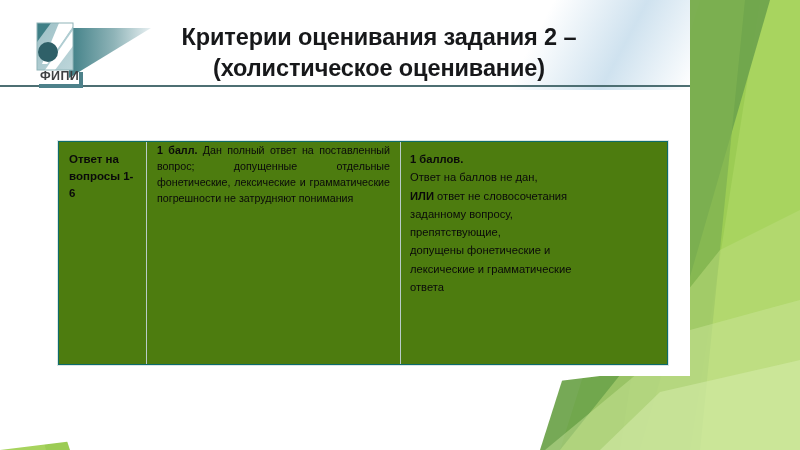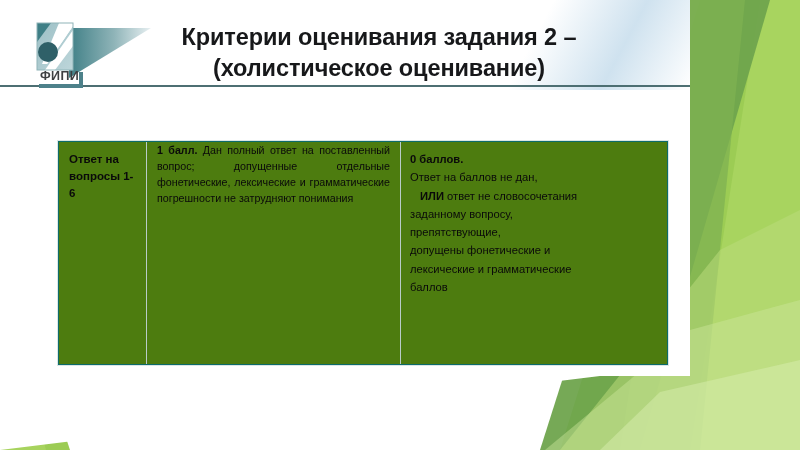--- a/index.html
+++ b/index.html
@@ -119,21 +119,21 @@
     border-right: 1px solid #b9ccc9;
   }
   .cell-one-point .lead { font-weight: bold; }
   .cell-zero-point {
     flex: 1 1 auto;
     padding: 8px 10px 8px 9px;
     font-size: 11.2px;
     line-height: 1.63;
   }
   .cell-zero-point .lead { font-weight: bold; }
-  .cell-zero-point .b { font-weight: bold; margin-left: 10px; }
+  .cell-zero-point .b { font-weight: bold; }
   .zline { display: block; }
 </style>
 </head>
 <body>
 
 <div id="slide">
 
   <svg class="bg-svg" viewBox="0 0 800 450" preserveAspectRatio="none">
     <rect x="0" y="0" width="800" height="450" fill="#ffffff"></rect>
 
@@ -201,27 +201,27 @@
 
     <div class="crit-cell cell-label">
       <span>Ответ на вопросы 1-6</span>
     </div>
 
     <div class="crit-cell cell-one-point">
       <span class="lead">1 балл.</span><span> Дан полный ответ на поставленный вопрос; допущенные отдельные фонетические, лексические и грамматические погрешности не затрудняют понимания</span>
     </div>
 
     <div class="crit-cell cell-zero-point">
-      <span class="lead zline">0 баллов.</span>
+      <span class="lead zline">1 баллов.</span>
       <div id="zero-lines">
           <div class="zline"><span>Ответ на баллов не дан,</span></div>
           <div class="zline"><span class="b">ИЛИ</span><span> ответ не словосочетания</span></div>
           <div class="zline"><span>заданному вопросу,</span></div>
           <div class="zline"><span>препятствующие,</span></div>
           <div class="zline"><span>допущены фонетические и</span></div>
           <div class="zline"><span>лексические и грамматические</span></div>
-          <div class="zline"><span>баллов</span></div>
+          <div class="zline"><span>ответа</span></div>
         </div>
     </div>
 
   </div>
 
 </div>
 
 </body></html>

